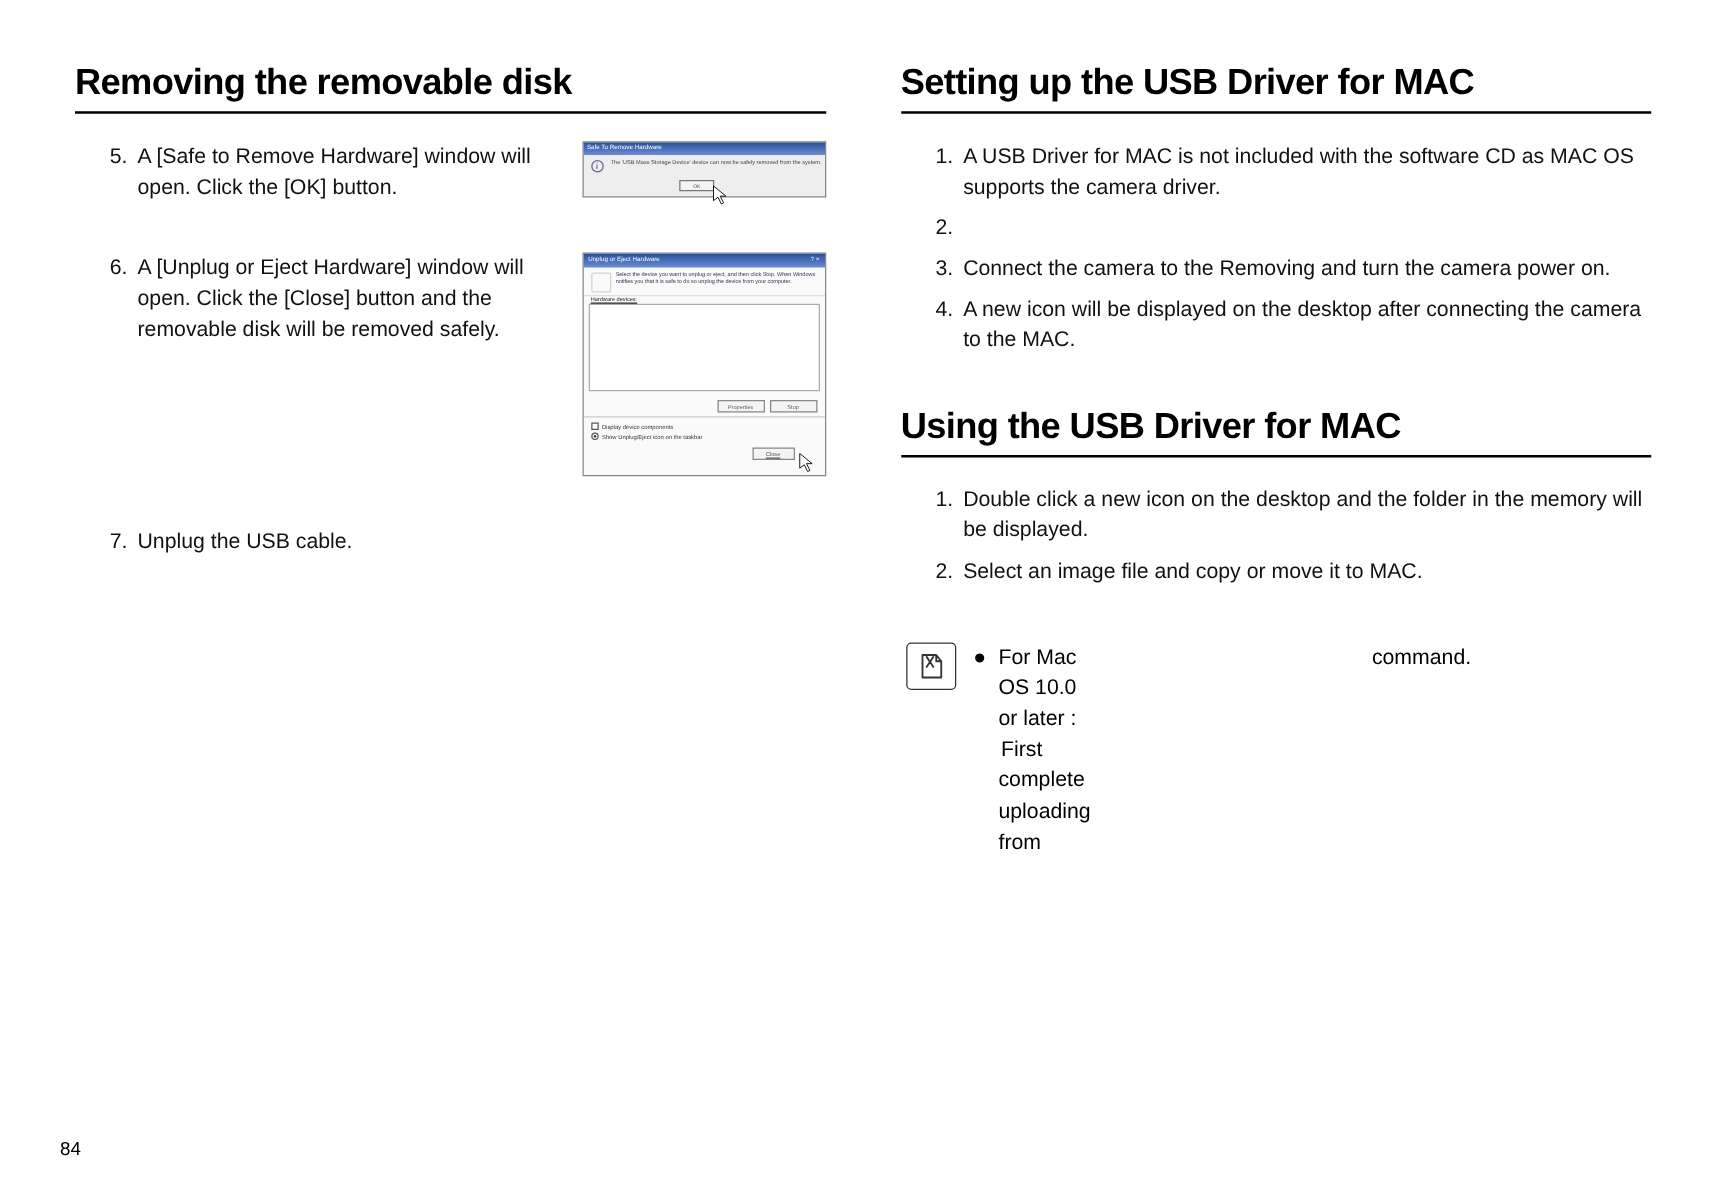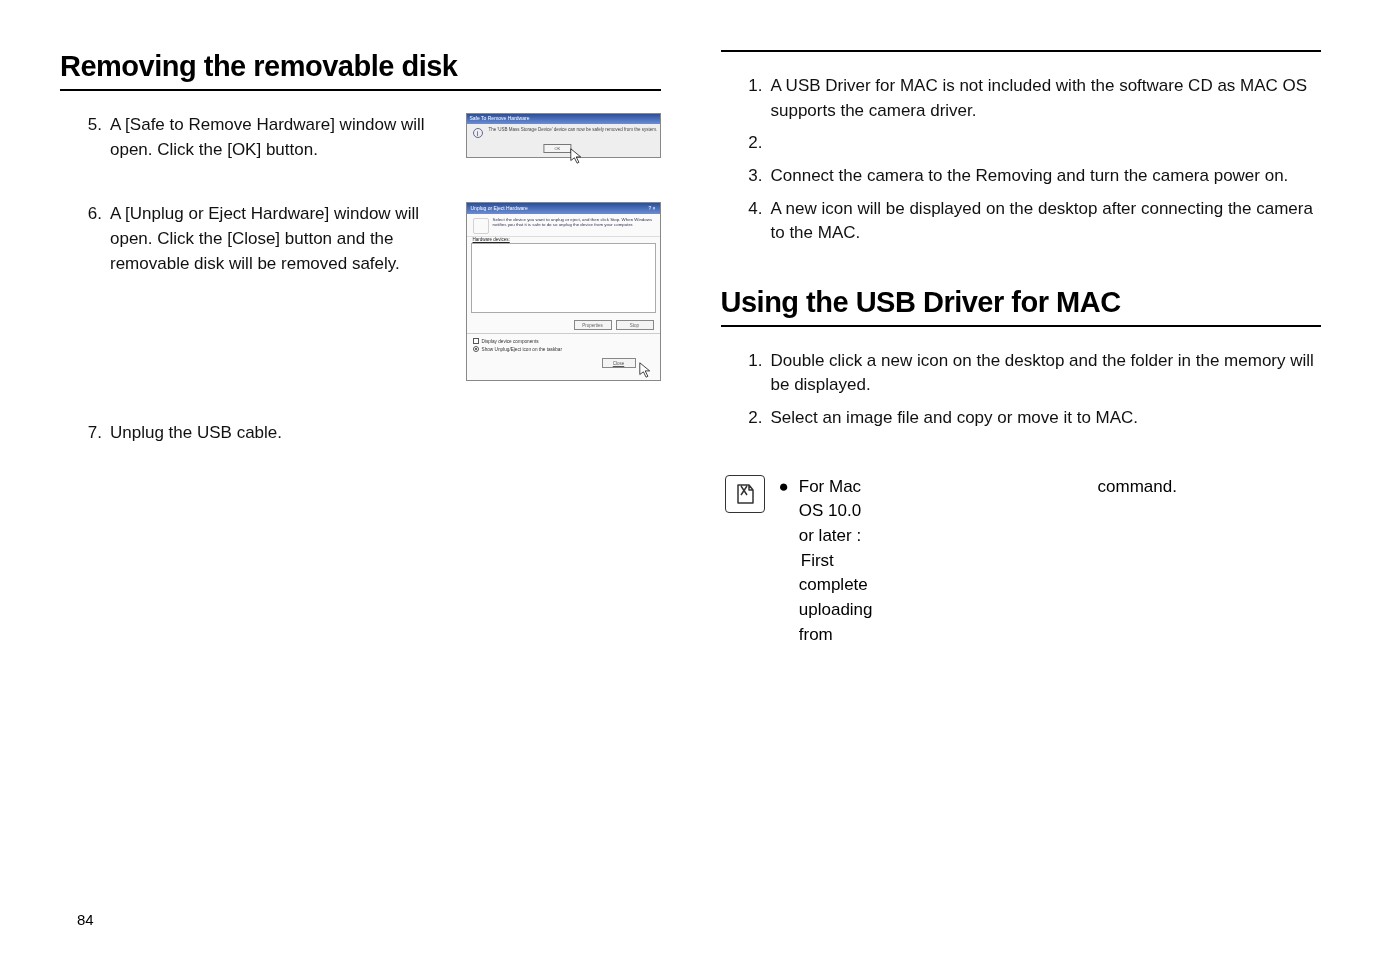--- a/index.html
+++ b/index.html
@@ -247,21 +247,21 @@
     line-height: 1.45;
   }
   .note-text .bullet { flex-shrink:0; }
   .note-body { display:flex; flex-direction:row; }
   .note-wrap {
     padding-left: 225px;
   }
   .page-num {
     position: absolute;
     bottom: 26px;
-    left: 77px;
+    left: 48px;
     font-size: 15px;
   }
 </style>
 </head>
 <body>
 
 <div class="columns">
 
   <div class="col">
     <h2 class="title">Removing the removable disk</h2>
@@ -326,20 +326,21 @@
       </div>
     </div>
 
     <div class="step body-text" style="padding-left:24px;">
       <div class="num">7.</div>
       <div class="text">Unplug the USB cable.</div>
     </div>
   </div>
 
   <div class="col">
+    <h2 class="title">Setting up the USB Driver for MAC</h2>
     <hr class="hr-thick">
 
     <div class="right-block">
       <div class="step body-text">
         <div class="num">1.</div>
         <div class="text">A USB Driver for MAC is not included with the software CD as MAC OS supports the camera driver.</div>
       </div>
       <div class="step body-text">
         <div class="num">2.</div>
         <div class="text">

